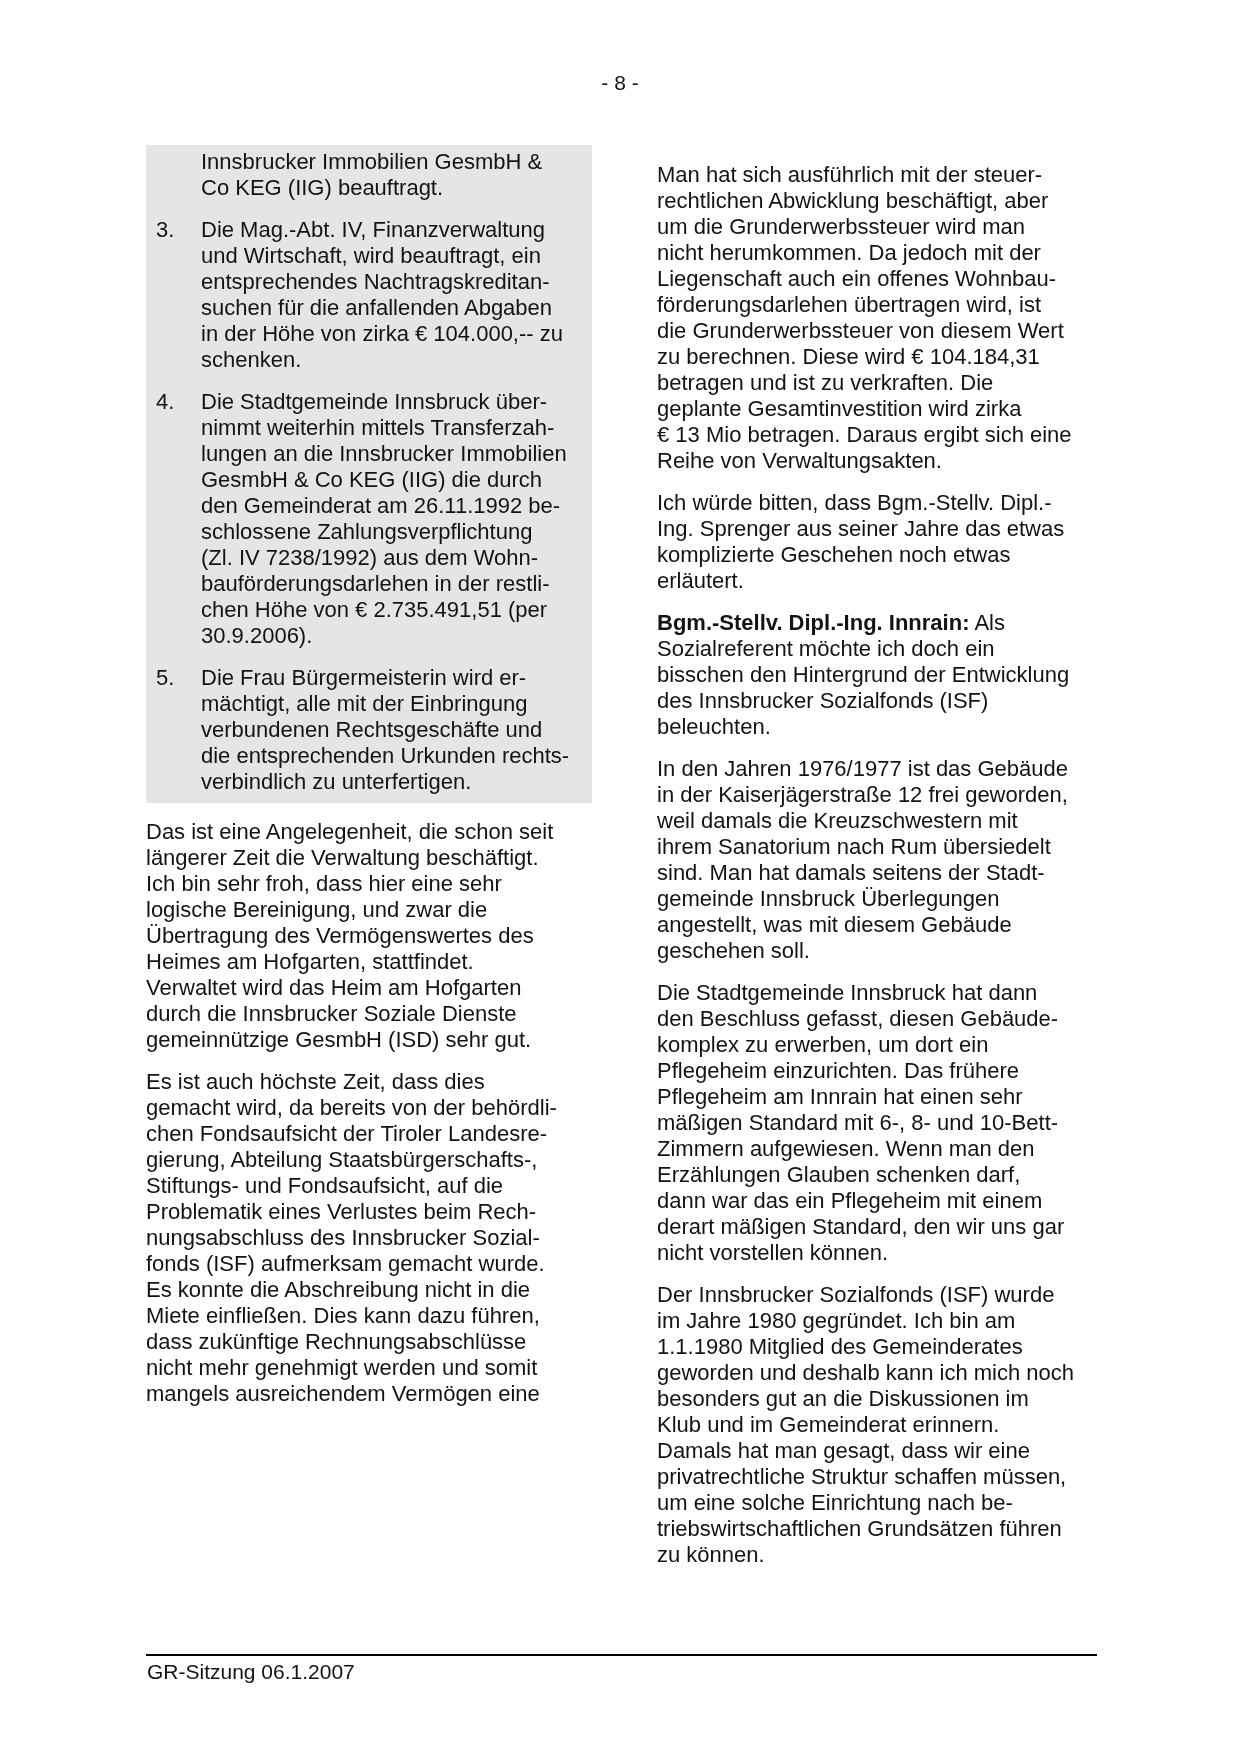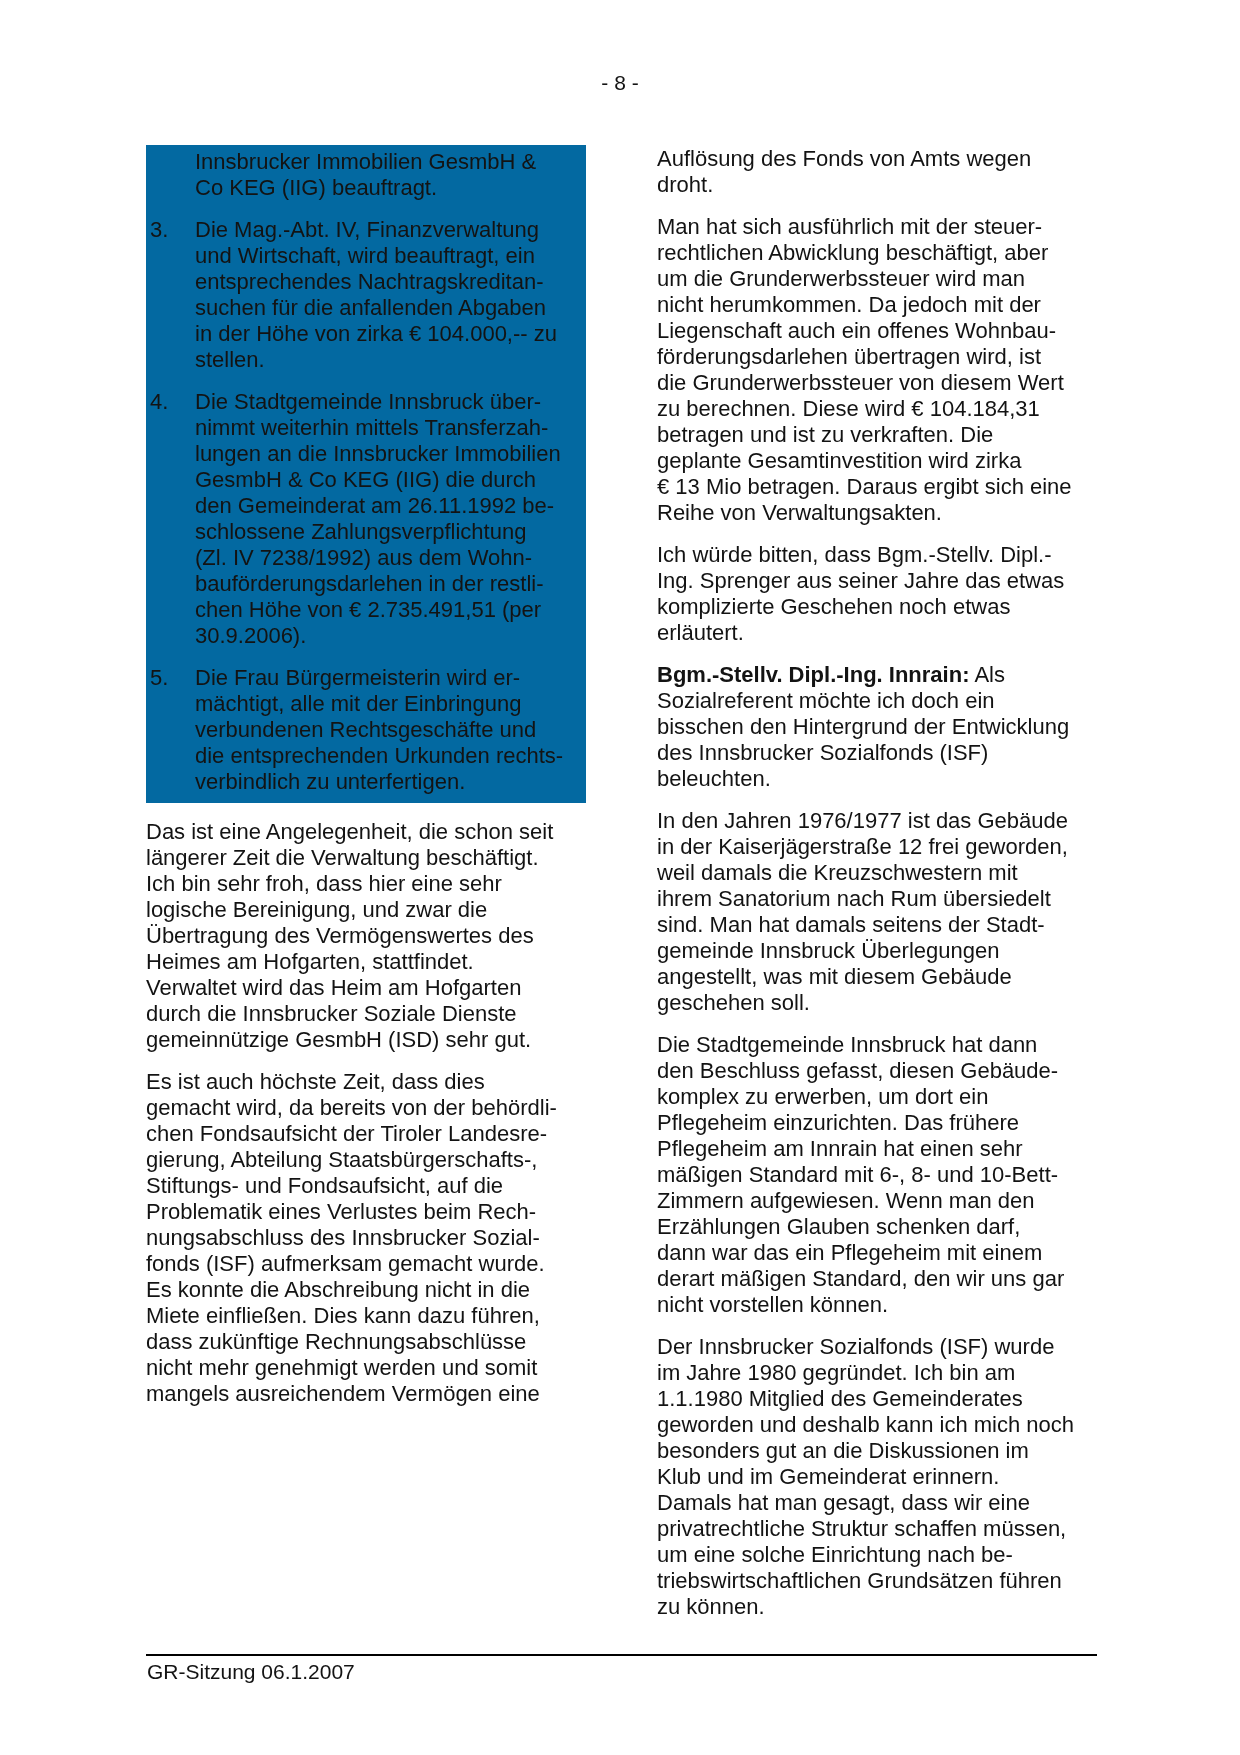--- a/index.html
+++ b/index.html
@@ -21,22 +21,22 @@
   }
   .col{
     position:absolute;
     font-size:22px;
     line-height:26px;
   }
   .col-left{left:146px;top:145px;width:446px;}
   .col-right{left:657px;top:146px;width:470px;}
 
   .highlight{
-    background:#0369a1;
-    padding:4px 0 8px 0;
+    background:#e5e5e5;
+    padding:4px 0 8px 6px;
     width:440px;
   }
   .cont-text{
     padding-left:49px;
     white-space:pre;
   }
   .list-item{
     position:relative;
     padding-left:49px;
     margin-top:16px;
@@ -80,21 +80,21 @@
       <div class="cont-text">Innsbrucker Immobilien GesmbH &amp;
 Co KEG (IIG) beauftragt.</div>
 
       <div class="list-item">
         <span class="num">3.</span>
         <div class="item-text">Die Mag.-Abt. IV, Finanzverwaltung
 und Wirtschaft, wird beauftragt, ein
 entsprechendes Nachtragskreditan-
 suchen für die anfallenden Abgaben
 in der Höhe von zirka € 104.000,-- zu
-stellen.</div>
+schenken.</div>
       </div>
 
       <div class="list-item">
         <span class="num">4.</span>
         <div class="item-text">Die Stadtgemeinde Innsbruck über-
 nimmt weiterhin mittels Transferzah-
 lungen an die Innsbrucker Immobilien
 GesmbH &amp; Co KEG (IIG) die durch
 den Gemeinderat am 26.11.1992 be-
 schlossene Zahlungsverpflichtung
@@ -132,22 +132,20 @@
 nungsabschluss des Innsbrucker Sozial-
 fonds (ISF) aufmerksam gemacht wurde.
 Es konnte die Abschreibung nicht in die
 Miete einfließen. Dies kann dazu führen,
 dass zukünftige Rechnungsabschlüsse
 nicht mehr genehmigt werden und somit
 mangels ausreichendem Vermögen eine</div>
   </div>
 
   <div class="col col-right">
-    <div class="para first">Auflösung des Fonds von Amts wegen
-droht.</div>
     <div class="para">Man hat sich ausführlich mit der steuer-
 rechtlichen Abwicklung beschäftigt, aber
 um die Grunderwerbssteuer wird man
 nicht herumkommen. Da jedoch mit der
 Liegenschaft auch ein offenes Wohnbau-
 förderungsdarlehen übertragen wird, ist
 die Grunderwerbssteuer von diesem Wert
 zu berechnen. Diese wird € 104.184,31
 betragen und ist zu verkraften. Die
 geplante Gesamtinvestition wird zirka

